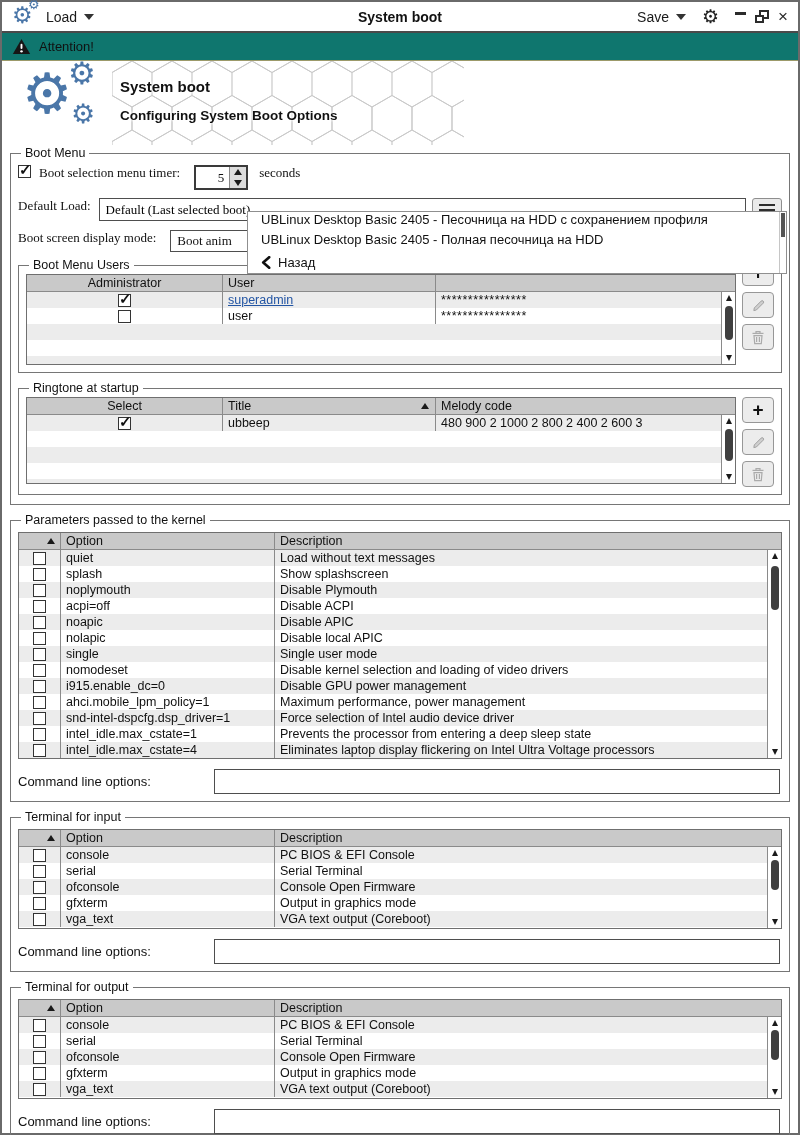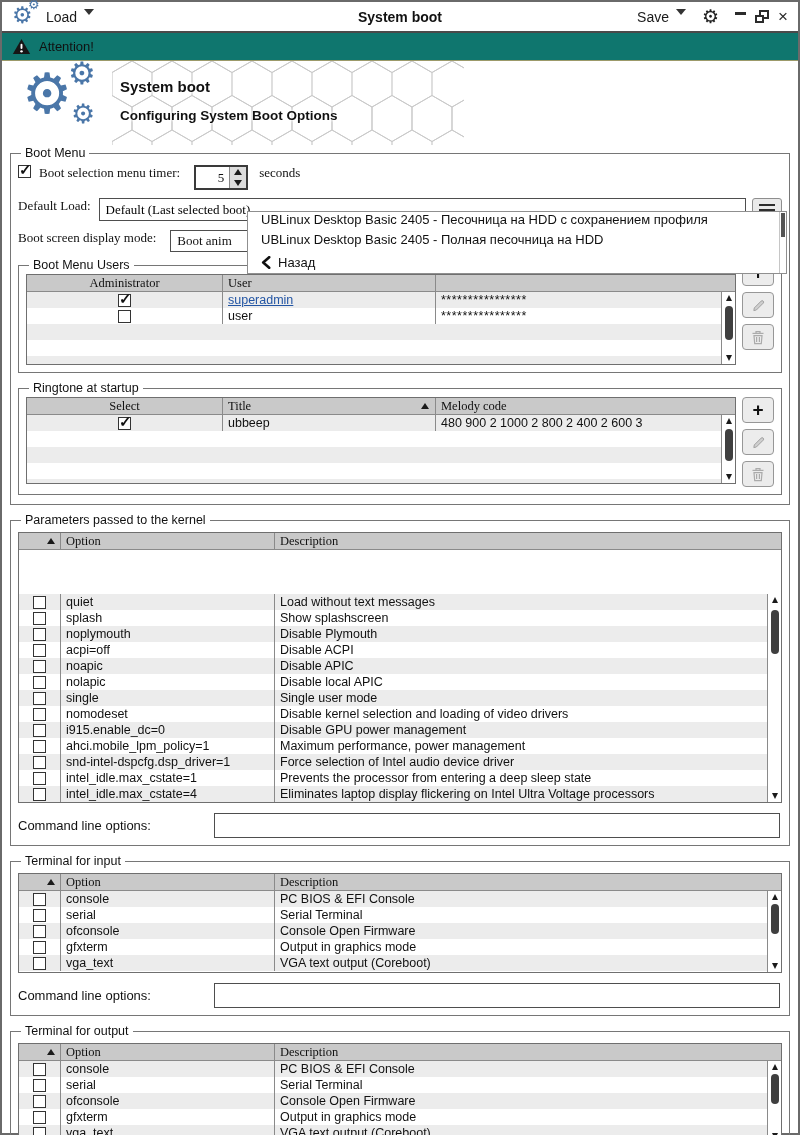--- a/index.html
+++ b/index.html
@@ -6,21 +6,21 @@
   html,body { width:800px; height:1135px; }
   body { font-family:"Liberation Sans", sans-serif; background:#fff; position:relative; color:#111; }
 
   .window { position:absolute; inset:0; border:2px solid #6a6a6a; background:#fff; display:flex; flex-direction:column; }
 
   
   .titlebar { height:31px; border-bottom:2px solid #4a4a4a; display:flex; align-items:center; padding:0 10px; position:relative; flex:none; }
   .tb-logo { position:relative; width:34px; height:28px; flex:none; }
   .tb-logo .g1 { position:absolute; left:0; top:-1px; font-size:23px; line-height:26px; color:#4a76a8; }
   .tb-logo .g2 { position:absolute; left:16px; top:-5px; font-size:13px; line-height:14px; color:#4a76a8; }
-  .menu-btn { display:flex; align-items:flex-start; gap:7px; font-size:14px; background:none; border:none; font-family:inherit; color:#1a1a1a; cursor:pointer; }
+  .menu-btn { display:flex; align-items:center; gap:7px; font-size:14px; background:none; border:none; font-family:inherit; color:#1a1a1a; cursor:pointer; }
   .caret-down { width:0; height:0; border-left:5px solid transparent; border-right:5px solid transparent; border-top:6px solid #333; }
   .tb-title { position:absolute; left:0; right:0; text-align:center; font-weight:bold; font-size:14px; pointer-events:none; }
   .tb-right { margin-left:auto; display:flex; align-items:center; gap:16px; }
   .tb-gear { font-size:19px; line-height:19px; color:#222; background:none; border:none; cursor:pointer; }
   .win-controls { display:flex; align-items:center; gap:9px; }
   .wc-min { width:11px; height:3px; background:#2b2b2b; margin-top:-6px; }
   .wc-max { position:relative; width:14px; height:13px; }
   .wc-max .mb { position:absolute; right:0; top:0; width:10px; height:9px; border:2px solid #2b2b2b; }
   .wc-max .mf { position:absolute; left:0; bottom:0; width:9px; height:8px; border:2px solid #2b2b2b; background:#fff; }
   .wc-close { font-size:17px; line-height:15px; color:#2b2b2b; background:none; border:none; cursor:pointer; }
@@ -65,21 +65,21 @@
   .hamburger { width:30px; height:25px; margin-left:6px; background:#eaeaea; border:1px solid #8e8e8e; border-radius:3px;
     display:flex; flex-direction:column; justify-content:center; align-items:center; gap:3px; cursor:pointer; flex:none; }
   .hamburger span { width:16px; height:2.5px; background:#2e2e2e; }
 
   .selectbox { width:170px; height:22px; border:1px solid #4e4e4e; margin-left:14px; font-size:13px; line-height:20px;
     padding:0 6px; white-space:nowrap; overflow:hidden; background:#fff; }
 
   
   .tblwrap { display:flex; gap:6px; align-items:flex-start; }
   .tbl { flex:1; border:1px solid #6f6f6f; }
-  .t-head { display:flex; height:17px; background:#c9c9c9; border-bottom:1px solid #8a8a8a; align-items:center; font-size:12.5px;font-family:Liberation Serif, serif; }
+  .t-head { display:flex; height:17px; background:#c9c9c9; border-bottom:1px solid #8a8a8a; align-items:center; font-size:12.5px; }
   .t-head .hc { height:100%; display:flex; align-items:center; }
   .bR { border-right:1px solid #8a8a8a; }
   .t-body { position:relative; overflow:hidden;
     background:repeating-linear-gradient(180deg,#ececec 0 16px,#ffffff 16px 32px); }
   .t-row { display:flex; height:16px; align-items:flex-start; font-size:12.5px; }
   .tc { height:100%; display:flex; align-items:center; overflow:hidden; white-space:nowrap; }
   .cC { justify-content:center; }
   .pL { padding-left:5px; }
   .sort-tri { width:0; height:0; border-left:4px solid transparent; border-right:4px solid transparent; border-bottom:6px solid #1a1a1a; }
 
@@ -352,21 +352,21 @@
     <fieldset>
       <legend>Parameters passed to the kernel</legend>
       <div class="tbl" style="margin-top:3px;">
         <div class="t-head">
           <div class="hc k1 bR" style="justify-content:flex-end; padding-right:5px;">
             <span class="sort-tri"></span>
           </div>
           <div class="hc k2 bR pL">Option</div>
           <div class="hc k3 pL">Description</div>
         </div>
-        <div class="t-body" style="height:208px;margin-top:44px;">
+        <div class="t-body" style="height:208px;">
 
             <div class="t-row">
               <div class="tc k1 bR cC">
                 <span class="cb"></span>
               </div>
               <div class="tc k2 bR pL">
                 <span>quiet</span>
               </div>
               <div class="tc k3 pL">
                 <span>Load without text messages</span>

